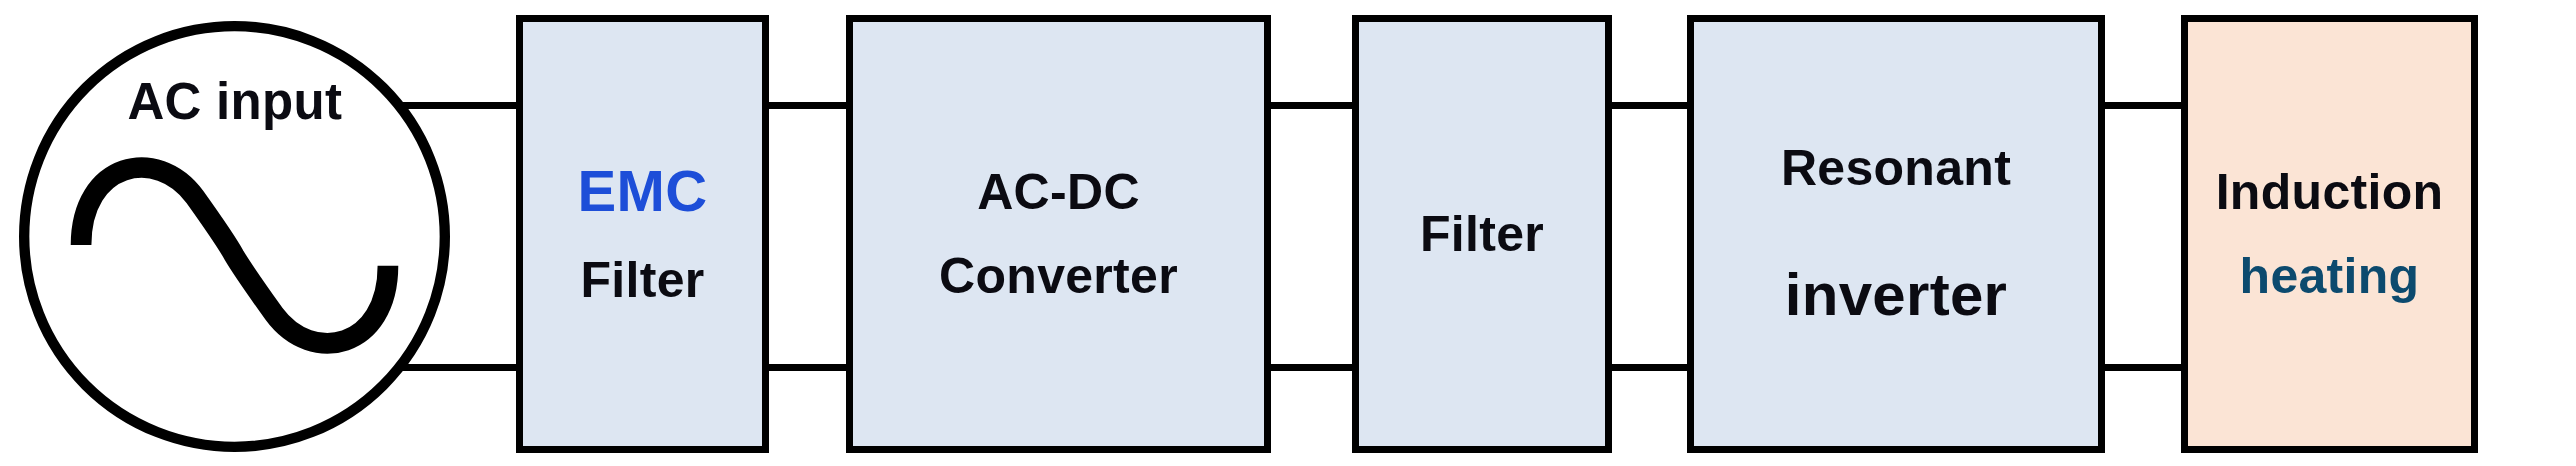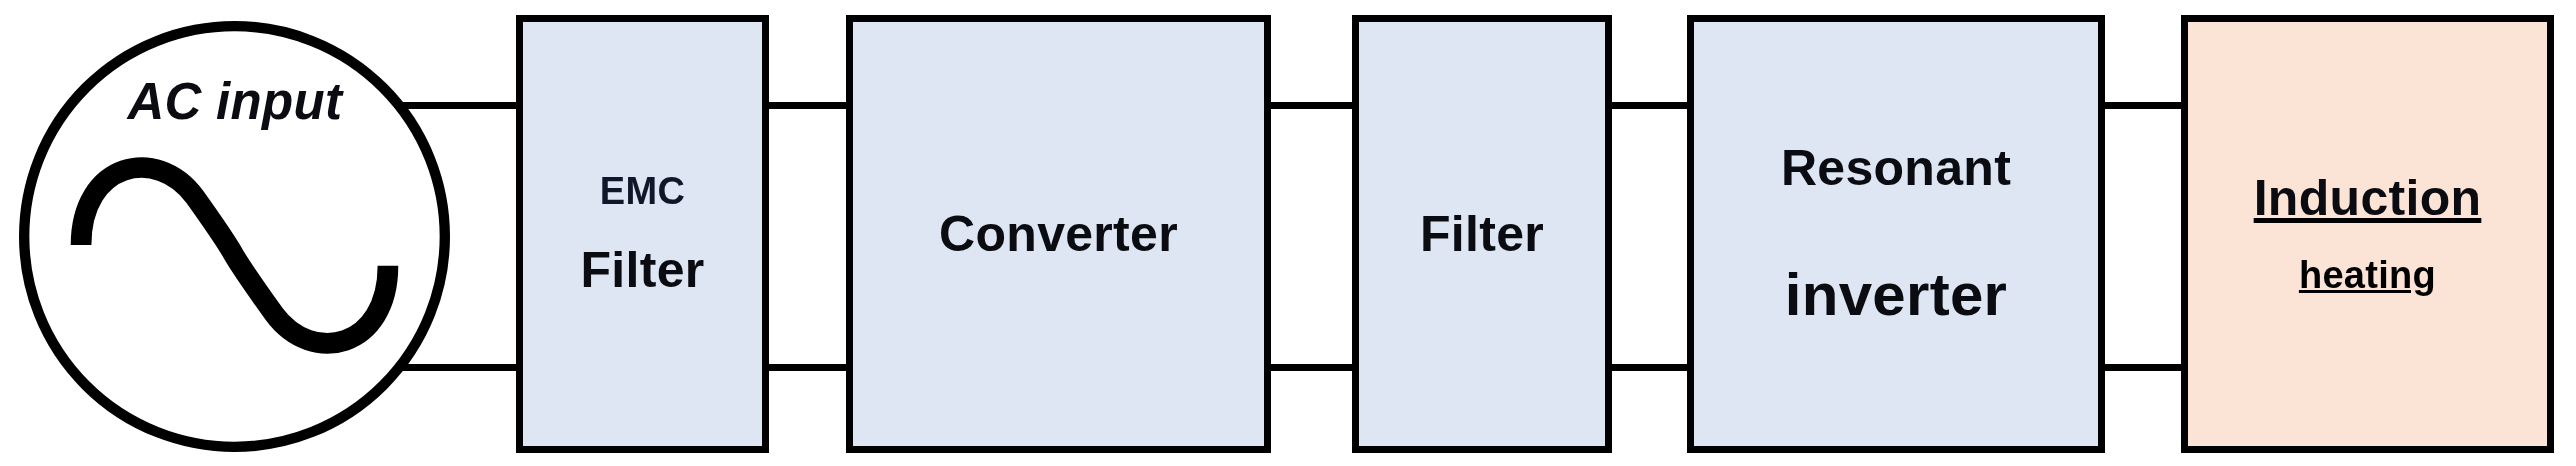--- a/index.html
+++ b/index.html
@@ -54,21 +54,20 @@
     position: absolute;
     left: 19.3px;
     top: 72px;
     width: 431px;
     text-align: center;
     font-weight: bold;
     font-size: 51px;
     color: #0b0b12;
     z-index: 4;
     letter-spacing: 0.3px;
-    font-style: italic;
   }
 </style>
 </head>
 <body>
 
 <div id="canvas">
 
   <div id="connectors-layer">
       <div class="connector" style="left: 387px; top: 102px; width: 138px; background: rgb(0, 0, 0);"></div>
       <div class="connector" style="left: 387px; top: 364px; width: 138px; background: rgb(0, 0, 0);"></div>
@@ -84,33 +83,34 @@
 
   <svg id="source-circle" viewBox="0 0 625 625">
     <circle cx="312.5" cy="312.5" r="305" fill="#ffffff" stroke="#000000" stroke-width="15"></circle>
     <path d="M 90 325 C 90 205, 200 180, 255 255 C 300 318, 312 340, 312 340 C 312 340, 325 362, 370 425
              C 425 500, 535 475, 535 355" fill="none" stroke="#000000" stroke-width="30" stroke-linecap="butt"></path>
   </svg>
   <div id="source-label">AC input</div>
 
   <div id="blocks-layer">
       <div class="block" style="left: 516px; top: 15px; width: 253px; height: 438px; background: rgb(221, 230, 242); border-color: rgb(0, 0, 0);">
-        <div class="block-line" style="font-size: 38px; color: #0f172a;">EMC</div>
+        <div class="block-line" style="font-size: 58px; color: #1d4ed8;">EMC</div>
         <div class="block-line" style="font-size: 50px; color: rgb(11, 11, 18);">Filter</div>
       </div>
       <div class="block" style="left: 846px; top: 15px; width: 425px; height: 438px; background: rgb(221, 230, 242); border-color: rgb(0, 0, 0);">
+        <div class="block-line" style="font-size: 50px; color: rgb(11, 11, 18);">AC-DC</div>
         <div class="block-line" style="font-size: 50px; color: rgb(11, 11, 18); text-align: center;">Converter</div>
       </div>
       <div class="block" style="left: 1352px; top: 15px; width: 260px; height: 438px; background: rgb(221, 230, 242); border-color: rgb(0, 0, 0);">
         <div class="block-line" style="font-size: 50px; color: rgb(11, 11, 18);">Filter</div>
       </div>
       <div class="block" style="left: 1687px; top: 15px; width: 418px; height: 438px; background: rgb(221, 230, 242); border-color: rgb(0, 0, 0); gap: 36px;">
         <div class="block-line" style="font-size: 50px; color: rgb(11, 11, 18);">Resonant</div>
         <div class="block-line" style="font-size: 60px; color: rgb(11, 11, 18);">inverter</div>
       </div>
-      <div class="block" style="left: 2181px; top: 15px; width: 373px; height: 438px; background: rgb(251, 228, 213); border-color: rgb(0, 0, 0); text-decoration: underline;">
+      <div class="block" style="left: 2181px; top: 15px; width: 297px; height: 438px; background: rgb(251, 228, 213); border-color: rgb(0, 0, 0);">
         <div class="block-line" style="font-size: 50px; color: rgb(11, 11, 18);">Induction</div>
-        <div class="block-line" style="font-size: 38px; color: #000000;">heating</div>
+        <div class="block-line" style="font-size: 50px; color: #0c4a6e;">heating</div>
       </div>
     </div>
 
 </div>
 
 
 </body></html>

